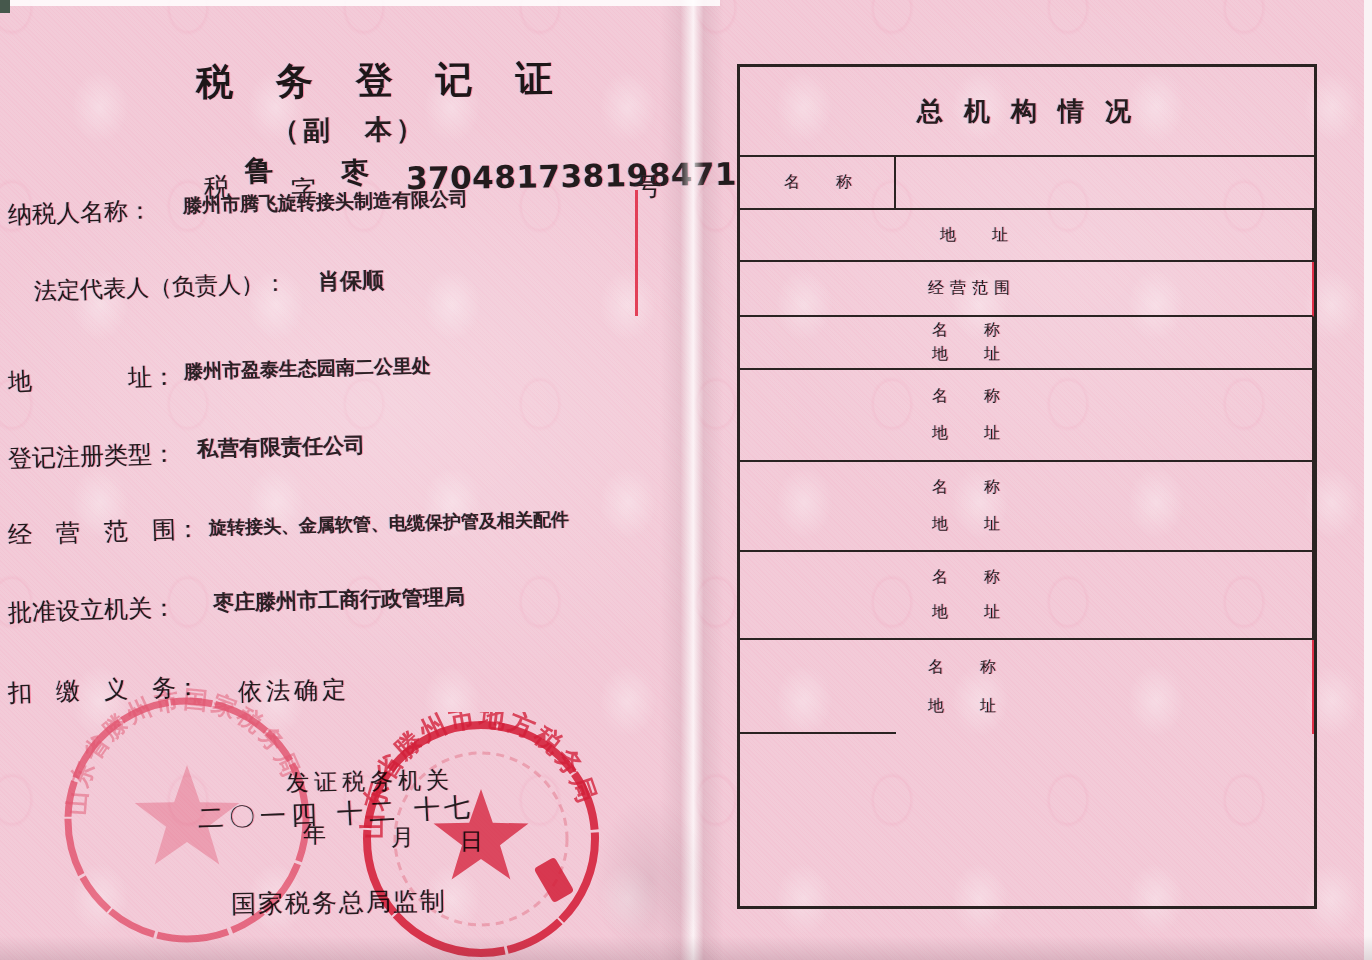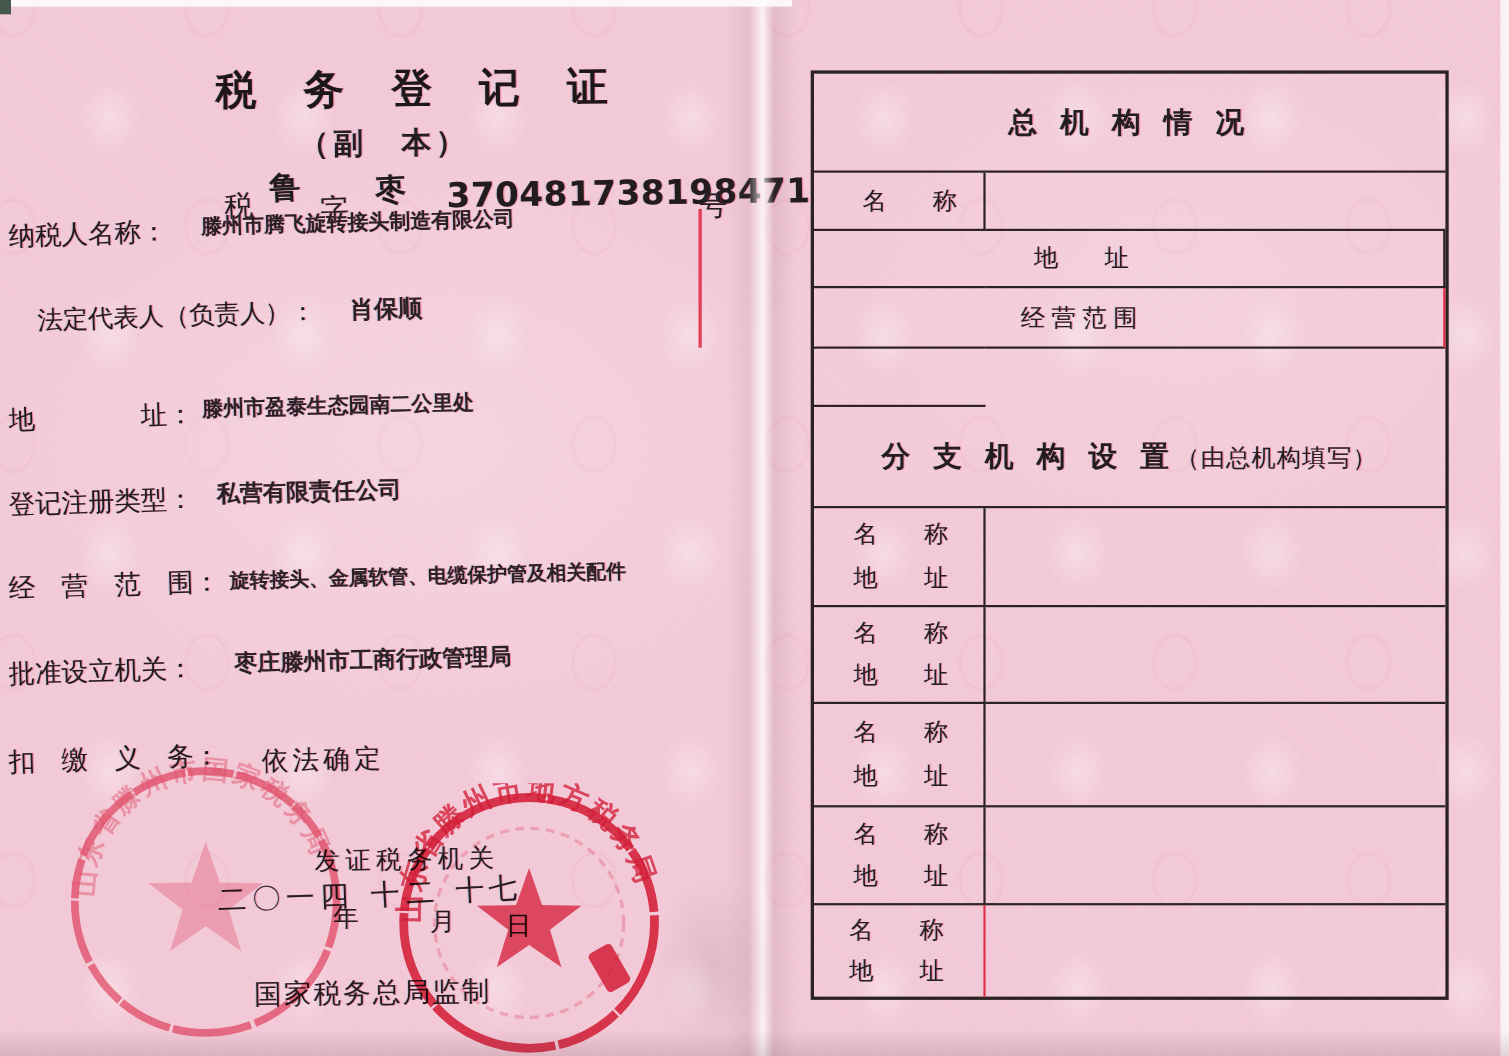--- a/index.html
+++ b/index.html
@@ -51,21 +51,21 @@
   .stamp-r{left:356px;top:712px;}
   
   .tbl{
     left:737px;top:64px;width:580px;height:845px;border:3px solid #2a2322;box-sizing:border-box;
     display:grid;grid-template-columns:156px 1fr;
     grid-template-rows:90px 53px 52px 55px 53px 92px 90px 88px 94px 89px auto;
   }
   .tbl .hdr{grid-column:1 / span 2;border-bottom:2px solid #2a2322;display:flex;flex-direction:row;align-items:center;justify-content:center;}
   .tbl .hdr .t{font-size:26px;letter-spacing:6px;color:#241d1e;font-weight:bold;}
   .tbl .hdr .s{font-size:22px;letter-spacing:1px;color:#241d1e;margin-top:4px;}
-  .lc{border-right:2px solid #2a2322;border-bottom:2px solid #2a2322;display:flex;align-items:center;font-size:22px;color:#241d1e;box-sizing:border-box;}
+  .lc{border-right:2px solid #2a2322;border-bottom:2px solid #2a2322;display:flex;align-items:center;font-size:16px;color:#241d1e;box-sizing:border-box;}
   .vc{border-bottom:2px solid #2a2322;}
   .lc.pad50{padding-left:44px;letter-spacing:10px;}
   .lc.pad6{padding-left:7px;font-size:20px;letter-spacing:1px;}
   .lc.pad32{padding-left:32px;letter-spacing:6px;}
   .lc.two{flex-direction:column;align-items:flex-start;justify-content:space-evenly;padding-left:36px;letter-spacing:10px;}
   .lc.redline{border-right-color:#e02f48;padding-left:32px;}
   .lastrow{border-bottom:none;}
   .red-edge{right:734px;top:190px;width:3px;height:126px;background:#e02f48;opacity:.9;}
   
   .fold{left:660px;top:0;width:64px;height:960px;
@@ -172,24 +172,20 @@
       <div class="vc"></div>
 
       <div class="vc"></div>
 
       <div class="lc pad50 chroma">地　址</div>
       <div class="vc"></div>
 
       <div class="lc pad32 redline chroma">经营范围</div>
       <div class="vc"></div>
 
-      <div class="hdr">
-        <div class="t chroma">分 支 机 构 设 置</div>
-        <div class="s chroma">（由总机构填写）</div>
-      </div>
 
       <div class="lc two chroma">
         <span>名　称</span>
         <span>地　址</span>
       </div>
       <div class="vc"></div>
 
       <div class="lc two chroma">
         <span>名　称</span>
         <span>地　址</span>

